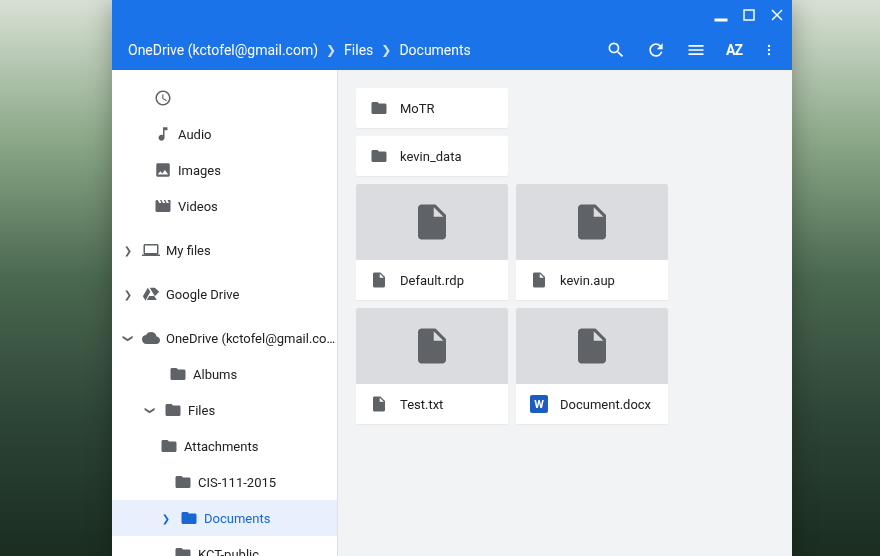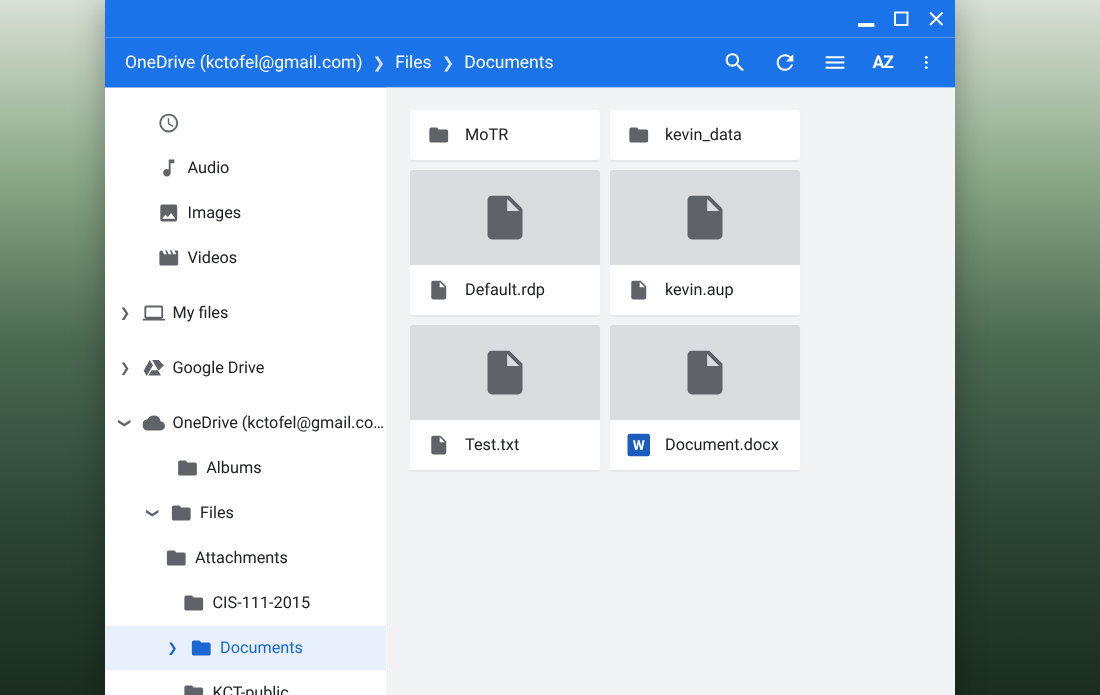--- a/index.html
+++ b/index.html
@@ -11,21 +11,21 @@
       position: relative;
       overflow: hidden;
     }
     .desktop-bg {
       position: absolute;
       inset: 0;
       background: linear-gradient(180deg, #d8e0d4 0%, #8ba888 25%, #4a6850 50%, #2d4536 75%, #1a2d20 100%);
     }
     .window {
       position: absolute;
-      left: 84px;
+      left: 112px;
       top: 0;
       width: 680px;
       height: 556px;
       background: #fff;
       box-shadow: 0 4px 24px rgba(0,0,0,0.3);
       display: flex;
       flex-direction: column;
     }
     .titlebar {
       height: 30px;
@@ -79,21 +79,21 @@
     .expander { width: 16px; display: flex; justify-content: center; align-items: center; color: #5f6368; font-size: 10px; }
     .icon { width: 18px; height: 18px; display: flex; align-items: center; justify-content: center; }
     .icon svg { width: 18px; height: 18px; fill: #5f6368; }
     .nav-label { flex: 1; white-space: nowrap; overflow: hidden; text-overflow: ellipsis; }
     .main {
       flex: 1;
       background: #f1f3f4;
       padding: 18px 0 0 18px;
       overflow-y: auto;
     }
-    .folder-row { display: flex; gap: 8px; margin-bottom: 0; }
+    .folder-row { display: flex; gap: 8px; margin-bottom: 0; flex-direction: column; }
     .folder-tile {
       width: 152px;
       height: 40px;
       background: #fff;
       border-radius: 2px;
       display: flex;
       align-items: center;
       padding-left: 14px;
       gap: 12px;
       font-size: 13px;

